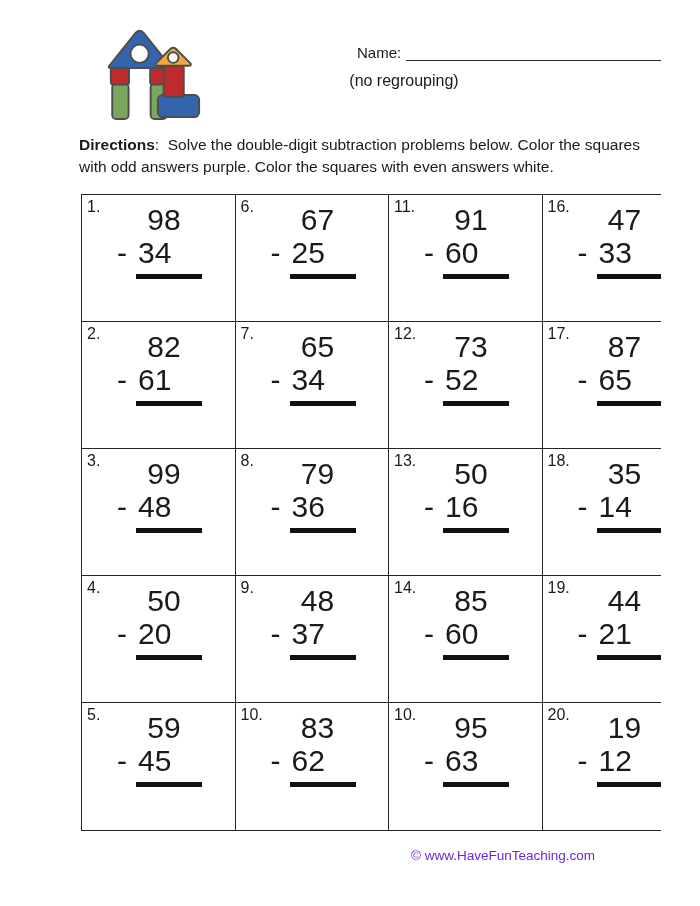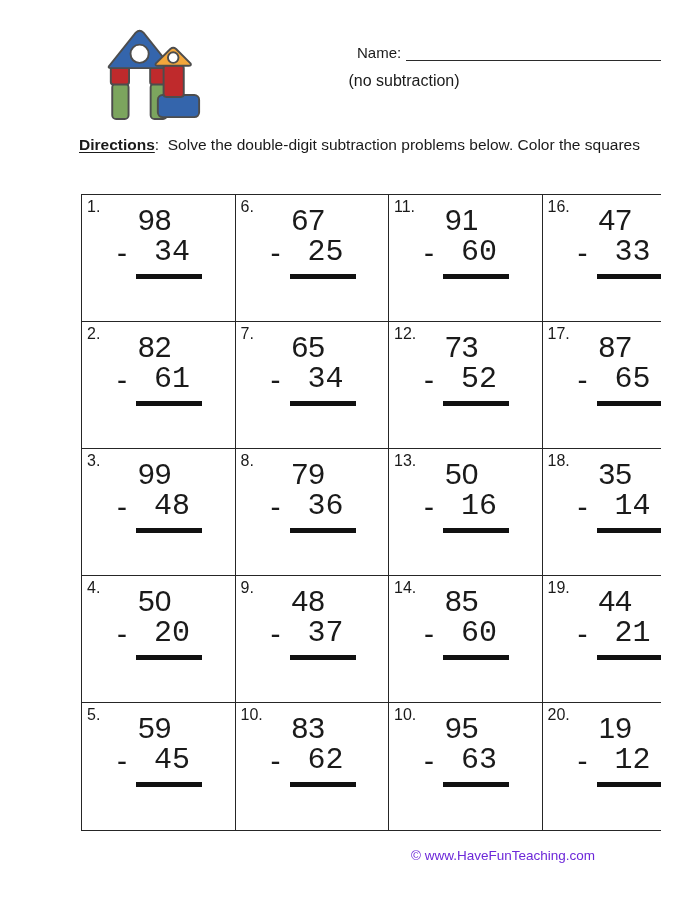--- a/index.html
+++ b/index.html
@@ -30,21 +30,21 @@
     border-bottom:2.6px solid #111; padding:0 2px 2px 2px;
     white-space:nowrap;
   }
   .subtitle { font-size:16px; margin-top:2px; }
 
   
   .directions {
     position:absolute; left:40px; top:126px; width:630px;
     font-size:15.5px; line-height:22px;
   }
-  .dir-label { font-weight:700; text-decoration:underline; text-underline-offset:2px; }
+  .dir-label { font-weight:700; text-underline-offset:2px; }
 
   
   .grid {
     position:absolute; left:42px; top:186px; width:616px; height:637px;
     display:grid;
     grid-template-columns:repeat(4,1fr);
     grid-template-rows:repeat(5,1fr);
     grid-auto-flow:column;
     border:1.6px solid #262626;
     background:#fff;
@@ -61,23 +61,23 @@
   .cell-number { position:absolute; top:3px; left:5px; font-size:16px; }
 
   .prob {
     display:grid;
     grid-template-columns:32px 52px;
     width:84px;
     margin:8px 0 0 24px;
     font-size:30px;
     line-height:33px;
   }
-  .minuend   { grid-column:2; }
+  .minuend   { grid-column:2; text-align:center; }
   .minus     { grid-column:1; text-align:center; }
-  .subtrahend{ grid-column:2; text-align:right;font-family:Liberation Mono, monospace; }
+  .subtrahend{ grid-column:2; text-align:left; }
   .answer-line {
     grid-column:1 / 3;
     width:66px; height:4.5px;
     background:#111;
     margin:5px 0 0 30px;
   }
 
   
   .footer {
     position:absolute; top:840px; right:66px;
@@ -104,26 +104,27 @@
     <rect x="70" y="43" width="21" height="33" rx="3" fill="#bf2a2c" stroke="#4d4d4d" stroke-width="2"></rect>
     <path d="M62 41 L77 26 Q80 23.5 83 26 L98 41 Q99.5 43.5 96 43.5 L64 43.5 Q60.5 43.5 62 41 Z" fill="#f3a73c" stroke="#4d4d4d" stroke-width="2" stroke-linejoin="round"></path>
     <circle cx="80" cy="35" r="5.5" fill="#ffffff" stroke="#4d4d4d" stroke-width="2"></circle>
   </svg>
 
   <div class="name-row">
     <span>Name:</span><span class="name-line"></span>
   </div>
 
   <div class="title-wrap">
-    <div class="subtitle">(no subtraction)</div>
+    <div class="subtitle">(no regrouping)</div>
   </div>
 
   <p class="directions">
     <span class="dir-label">Directions</span><span>:</span>&nbsp;
     <span>Solve the double-digit subtraction problems below.  Color the squares</span><br>
+    <span>with odd answers purple.  Color the squares with even answers white.</span>
   </p>
 
   <div class="grid" id="problem-grid">
       <div class="cell">
       <span class="cell-number">1.</span>
       <div class="prob">
         <span class="minuend">98</span>
         <span class="minus">-</span>
         <span class="subtrahend">34</span>
         <span class="answer-line"></span>

